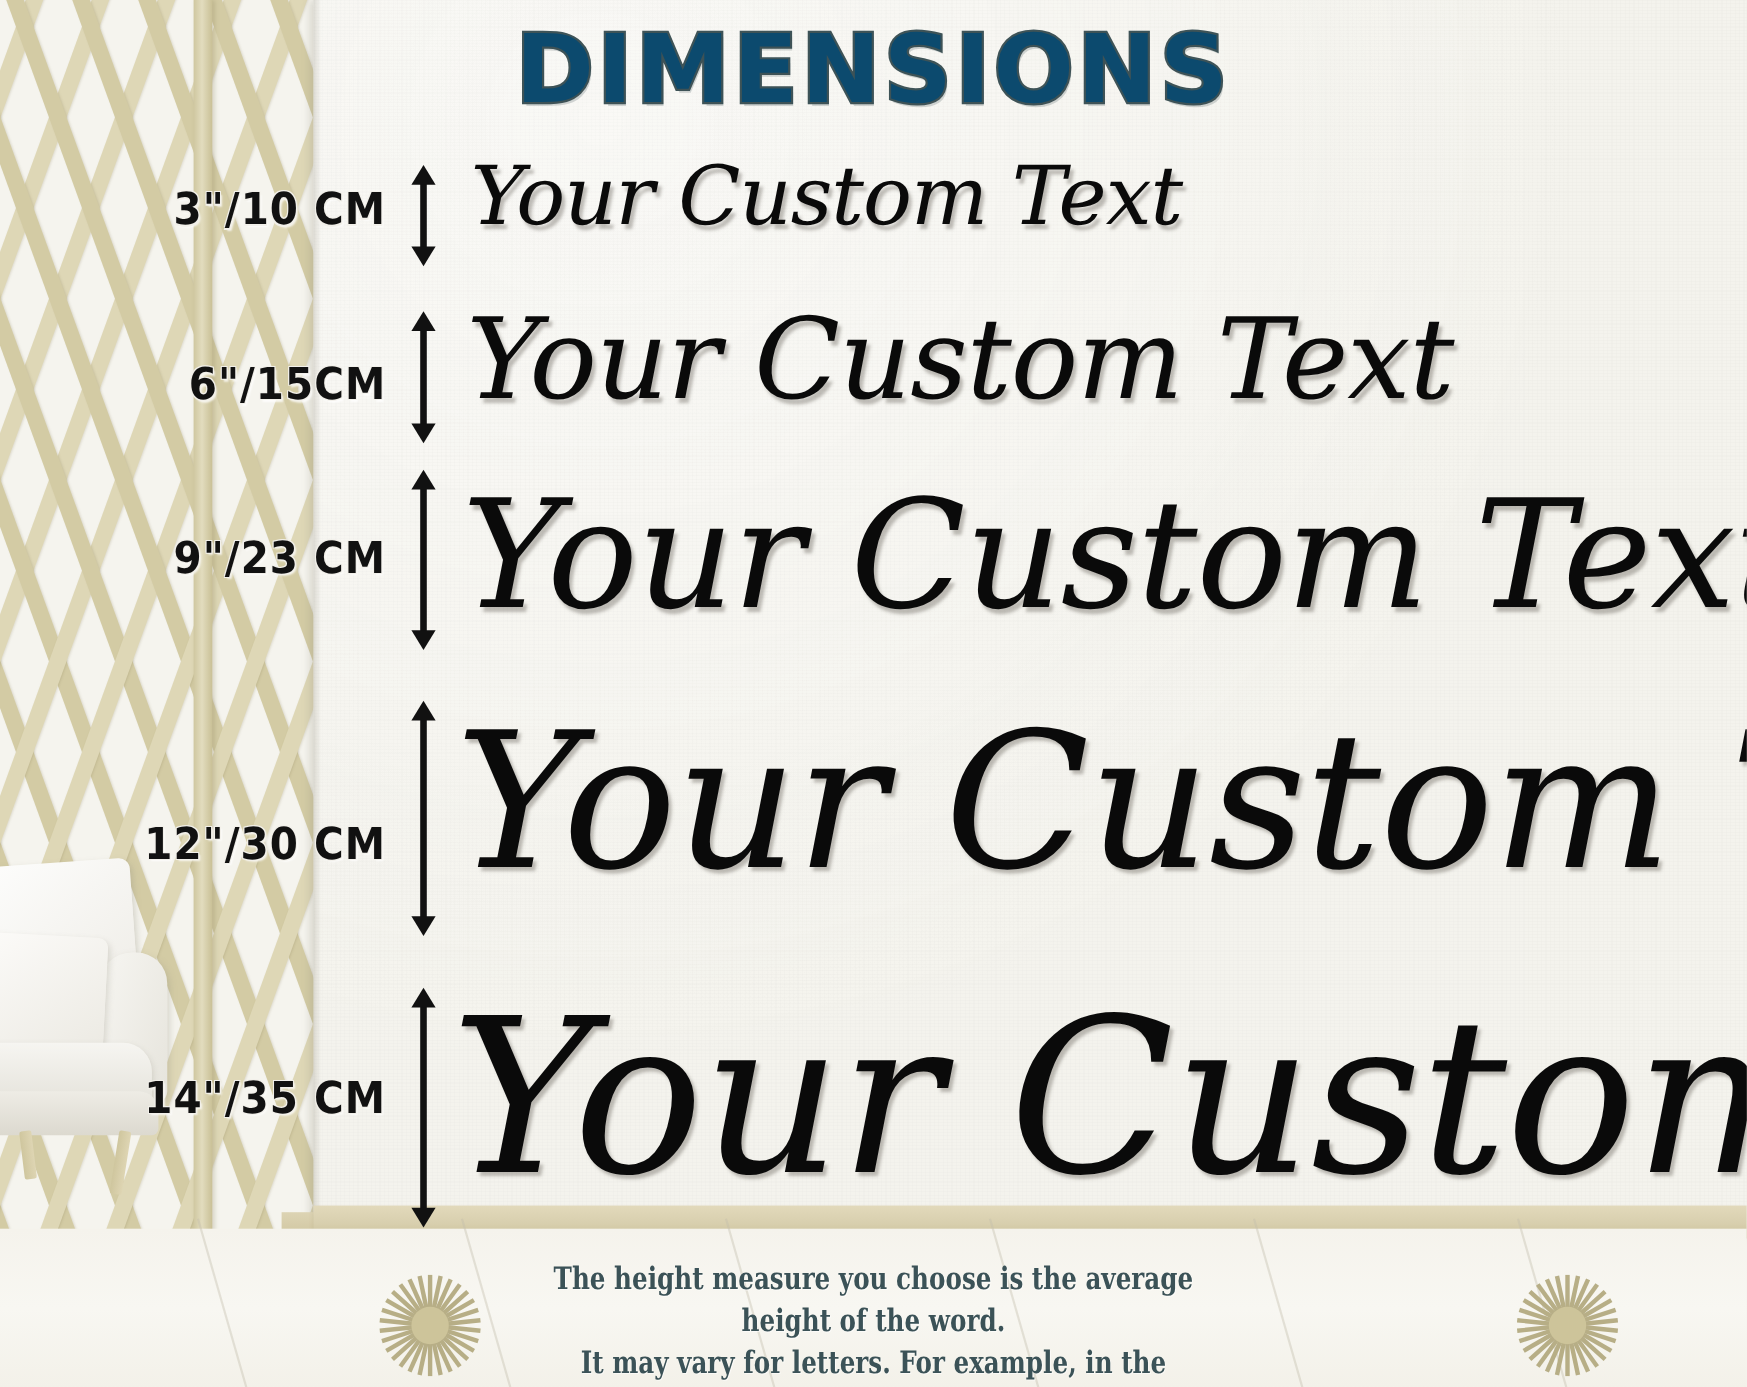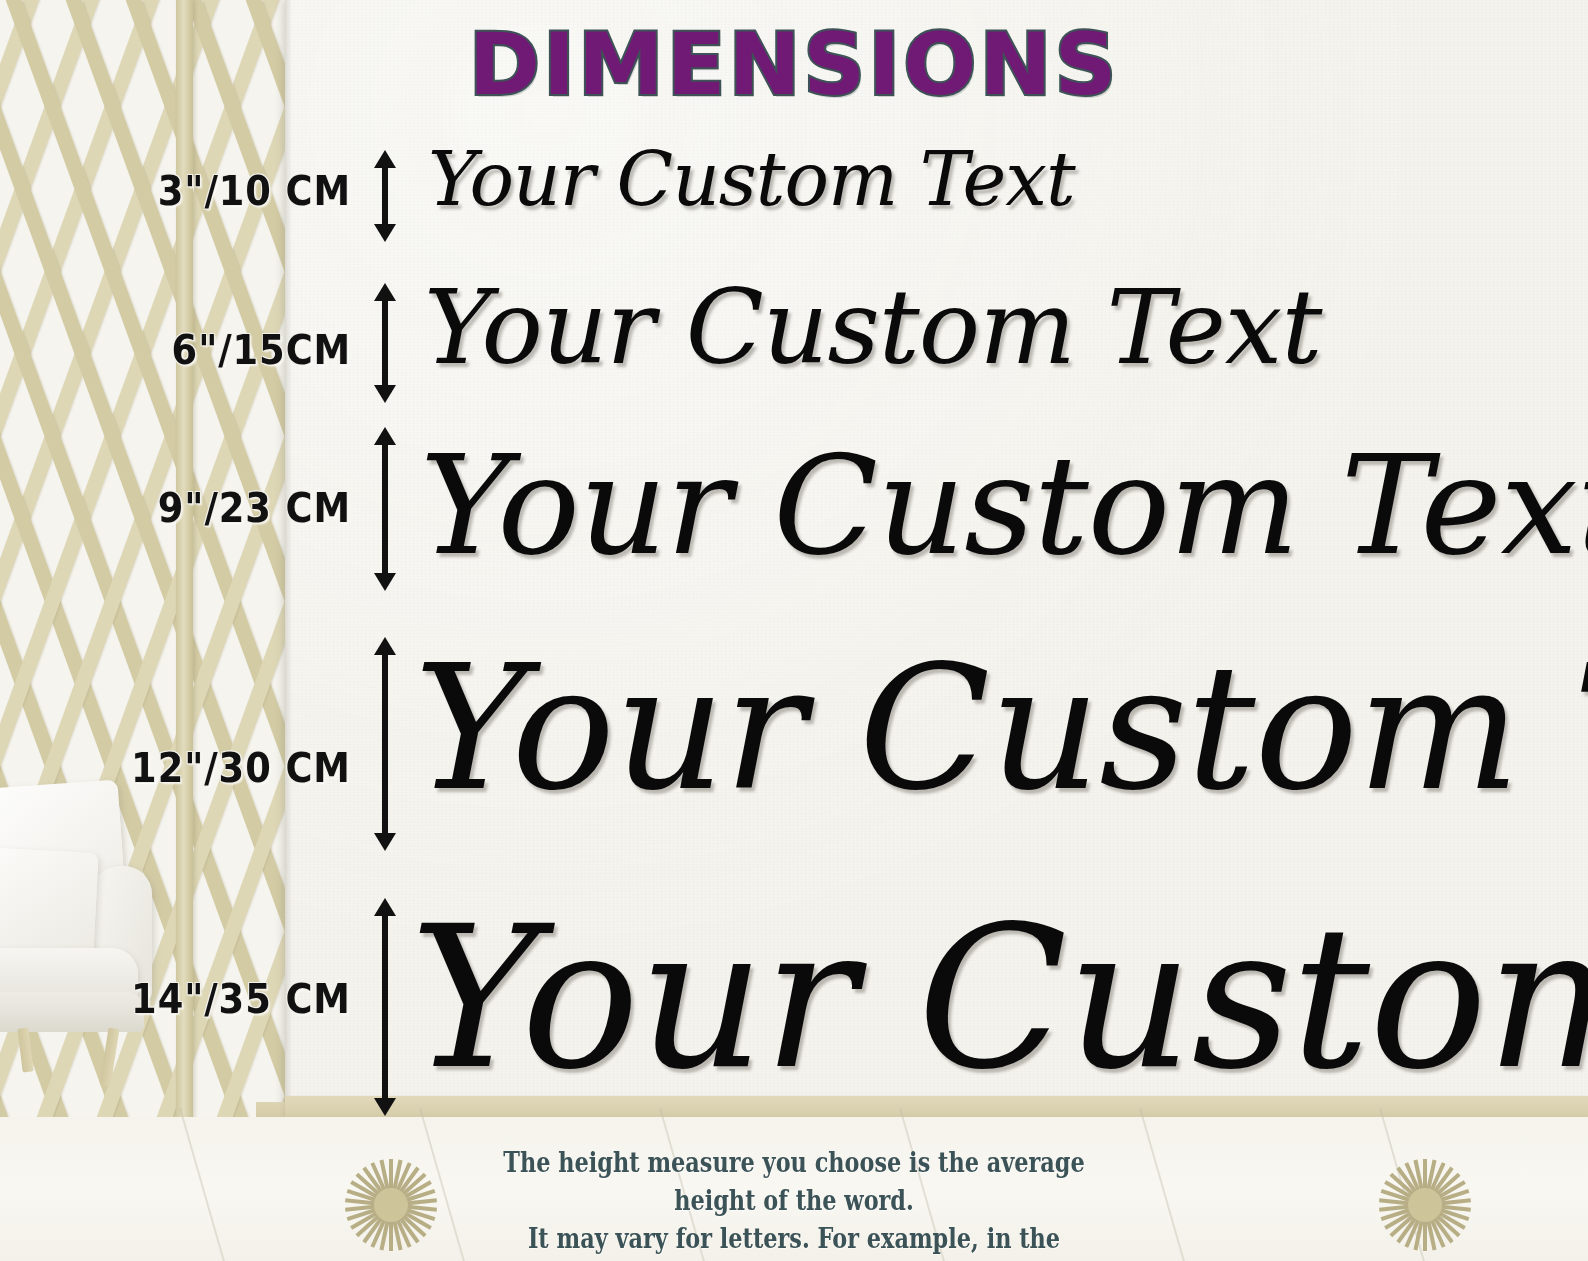--- a/index.html
+++ b/index.html
@@ -100,21 +100,21 @@
   }
 
   
   .title{
     position:absolute;left:0;top:14px;width:1588px;
     text-align:center;
     font-family:"DejaVu Sans", sans-serif;
     font-weight:700;
     font-size:86px;
     letter-spacing:3px;
-    color:#701a75;
+    color:#0c4a6e;
     -webkit-text-stroke:4px #3e5357;
     paint-order:stroke fill;
     text-shadow:2px 3px 0 rgba(62,83,87,.22);
   }
   .dim-label{
     position:absolute;
     font-family:"DejaVu Sans", sans-serif;
     font-weight:700;
     font-size:40px;
     letter-spacing:1px;

